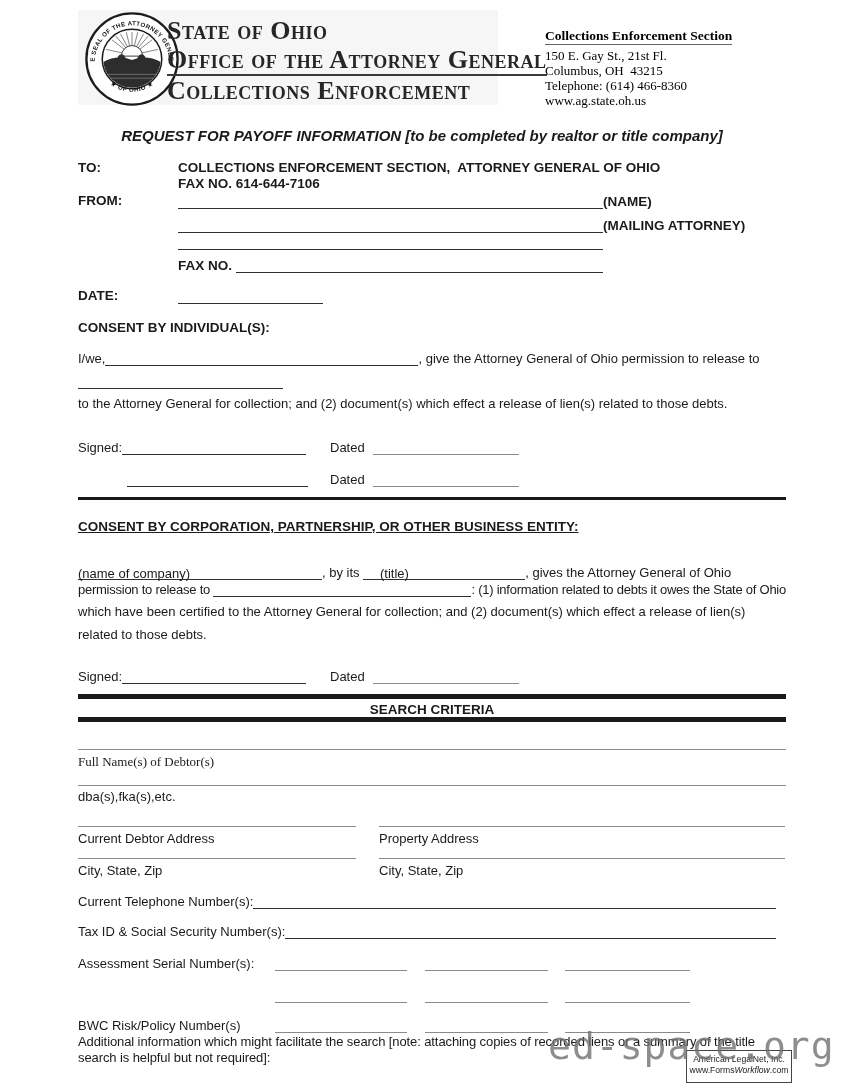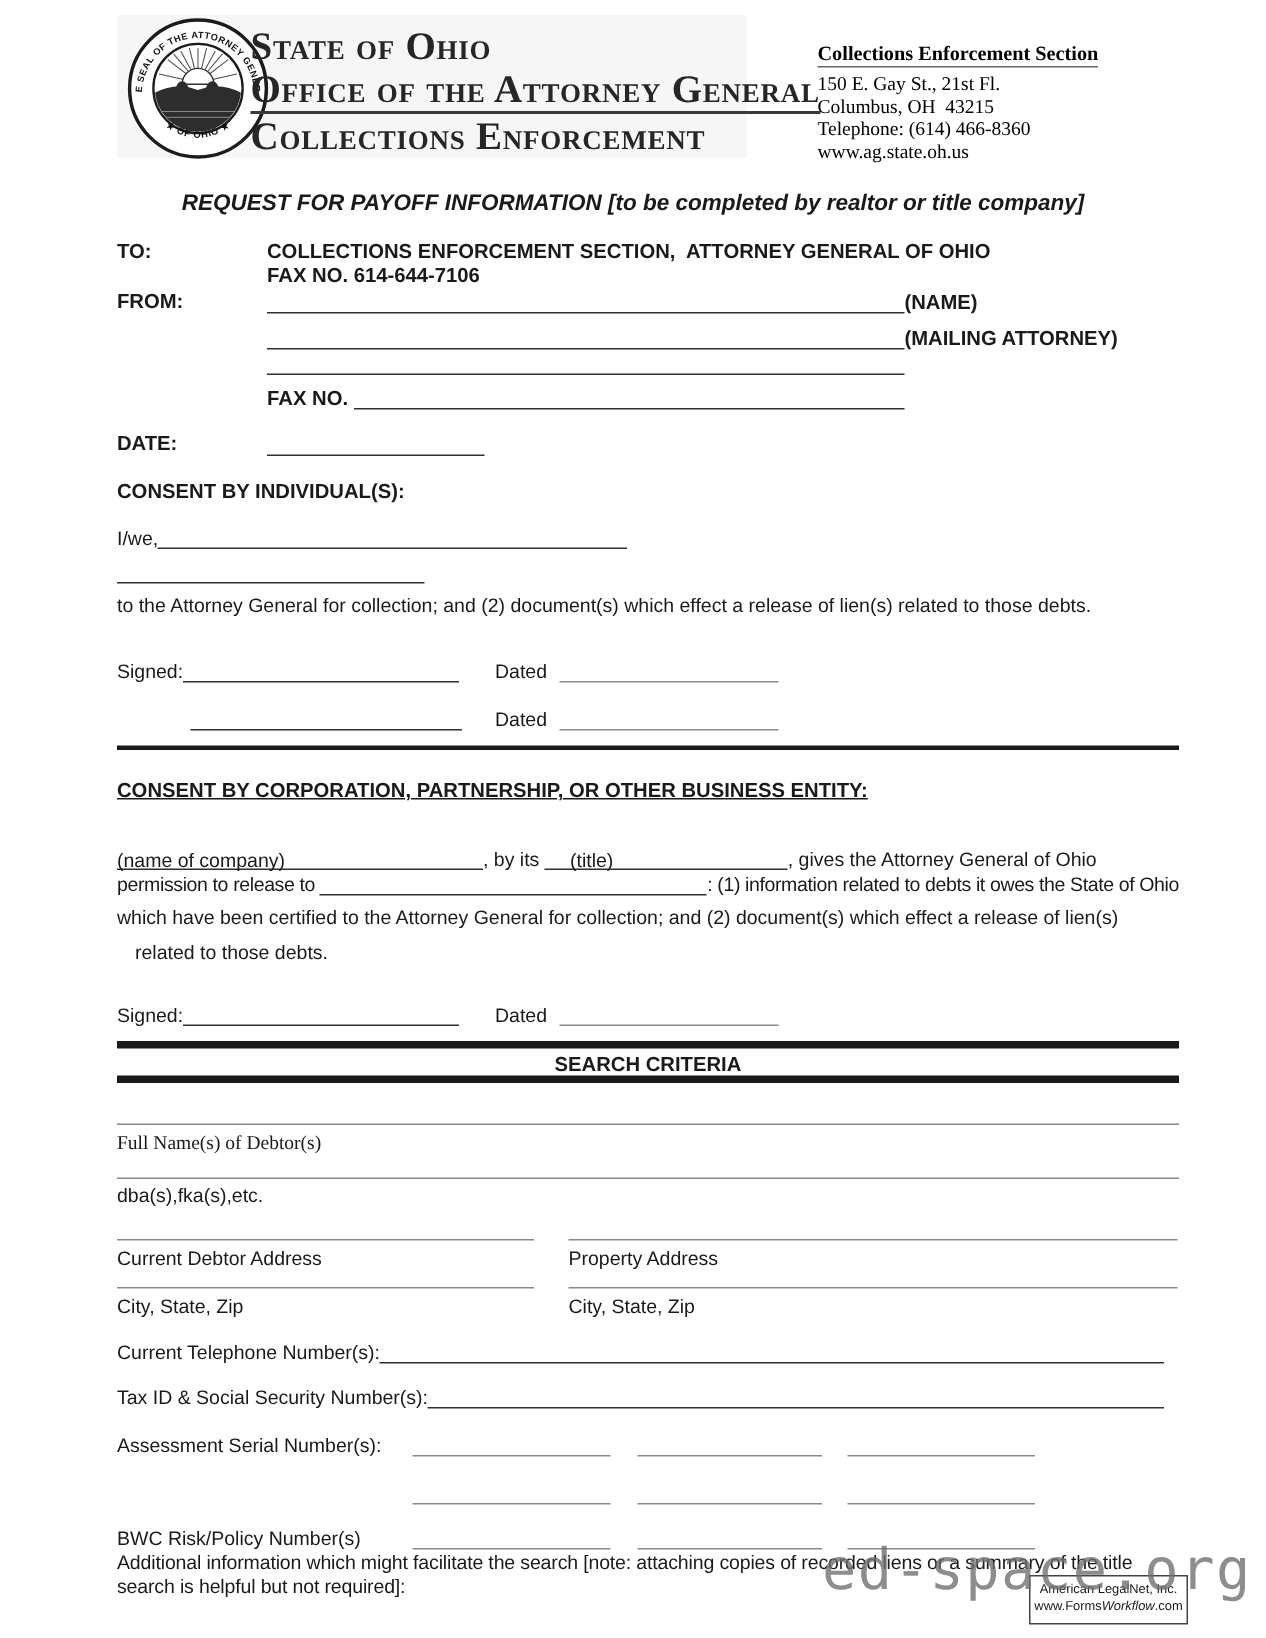--- a/index.html
+++ b/index.html
@@ -116,20 +116,21 @@
     <div class="blank" style="flex:1;"></div>
   </div>
   <div class="abs tb" style="left:78px;top:288px;" data-bind="routing.date_label">DATE:</div>
   <div class="abs blank" style="left:178px;top:288px;width:145px;"></div>
 
   <div class="abs tb" style="left:78px;top:320px;" data-bind="consent_individual.heading">CONSENT BY INDIVIDUAL(S):</div>
 
   <div class="abs fx t" style="left:78px;top:350px;width:708px;">
     <span data-bind="consent_individual.l1_pre">I/we,</span>
     <div class="blank" style="width:313px;"></div>
+    <span data-bind="consent_individual.l1_post">, give the Attorney General of Ohio permission to release to</span>
   </div>
   <div class="abs fx t cond" style="left:78px;top:373px;width:708px;">
     <div class="blank" style="width:205px;"></div>
   </div>
   <div class="abs t" style="left:78px;top:396px;width:720px;" data-bind="consent_individual.l3">to the Attorney General for collection; and (2) document(s) which effect a release of lien(s) related to those debts.</div>
 
   <div class="abs fx t" style="left:78px;top:439px;">
     <span data-bind="consent_individual.signed_label">Signed:</span>
     <div class="blank" style="width:184px;"></div>
   </div>
@@ -154,21 +155,21 @@
     <span data-bind="consent_business.l1_post">, gives the Attorney General of Ohio</span>
   </div>
   <div class="abs t" style="left:78px;top:566px;" data-bind="consent_business.company_caption">(name of company)</div>
   <div class="abs t" style="left:380px;top:566px;" data-bind="consent_business.title_caption">(title)</div>
   <div class="abs fx t cond" style="left:78px;top:581px;width:708px;">
     <span data-bind="consent_business.l2_pre">permission to release to </span>
     <div class="blank" style="width:278px;"></div>
     <span data-bind="consent_business.l2_post">: (1) information related to debts it owes the State of Ohio</span>
   </div>
   <div class="abs t" style="left:78px;top:604px;width:720px;" data-bind="consent_business.l3">which have been certified to the Attorney General for collection; and (2) document(s) which effect a release of lien(s)</div>
-  <div class="abs t" style="left:78px;top:627px;margin-left:12px;" data-bind="consent_business.l4">related to those debts.</div>
+  <div class="abs t" style="left:78px;top:627px;" data-bind="consent_business.l4">related to those debts.</div>
 
   <div class="abs fx t" style="left:78px;top:668px;">
     <span data-bind="consent_business.signed_label">Signed:</span>
     <div class="blank" style="width:184px;"></div>
   </div>
   <div class="abs t" style="left:330px;top:668px;display:flex;align-items:flex-end;">
     <span data-bind="consent_business.dated_label">Dated</span>
     <div class="blank gray" style="width:146px;margin-left:8px;"></div>
   </div>
 

